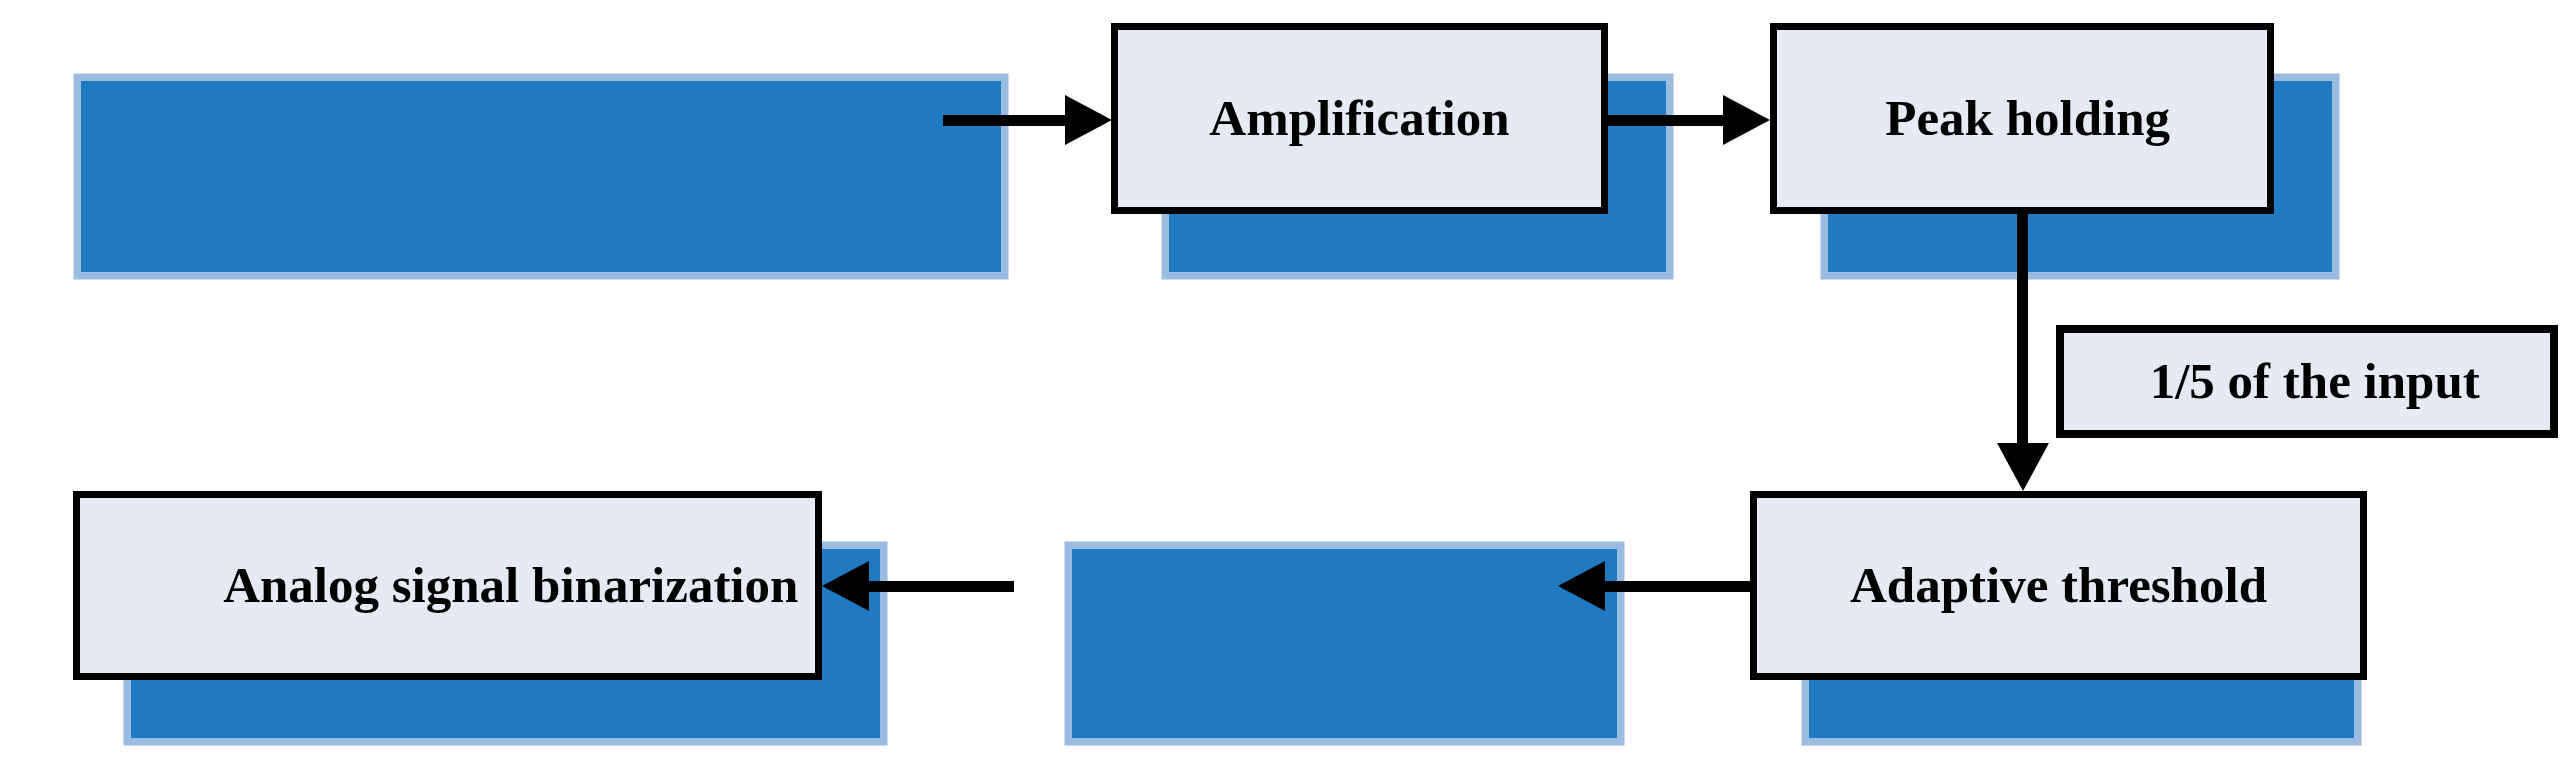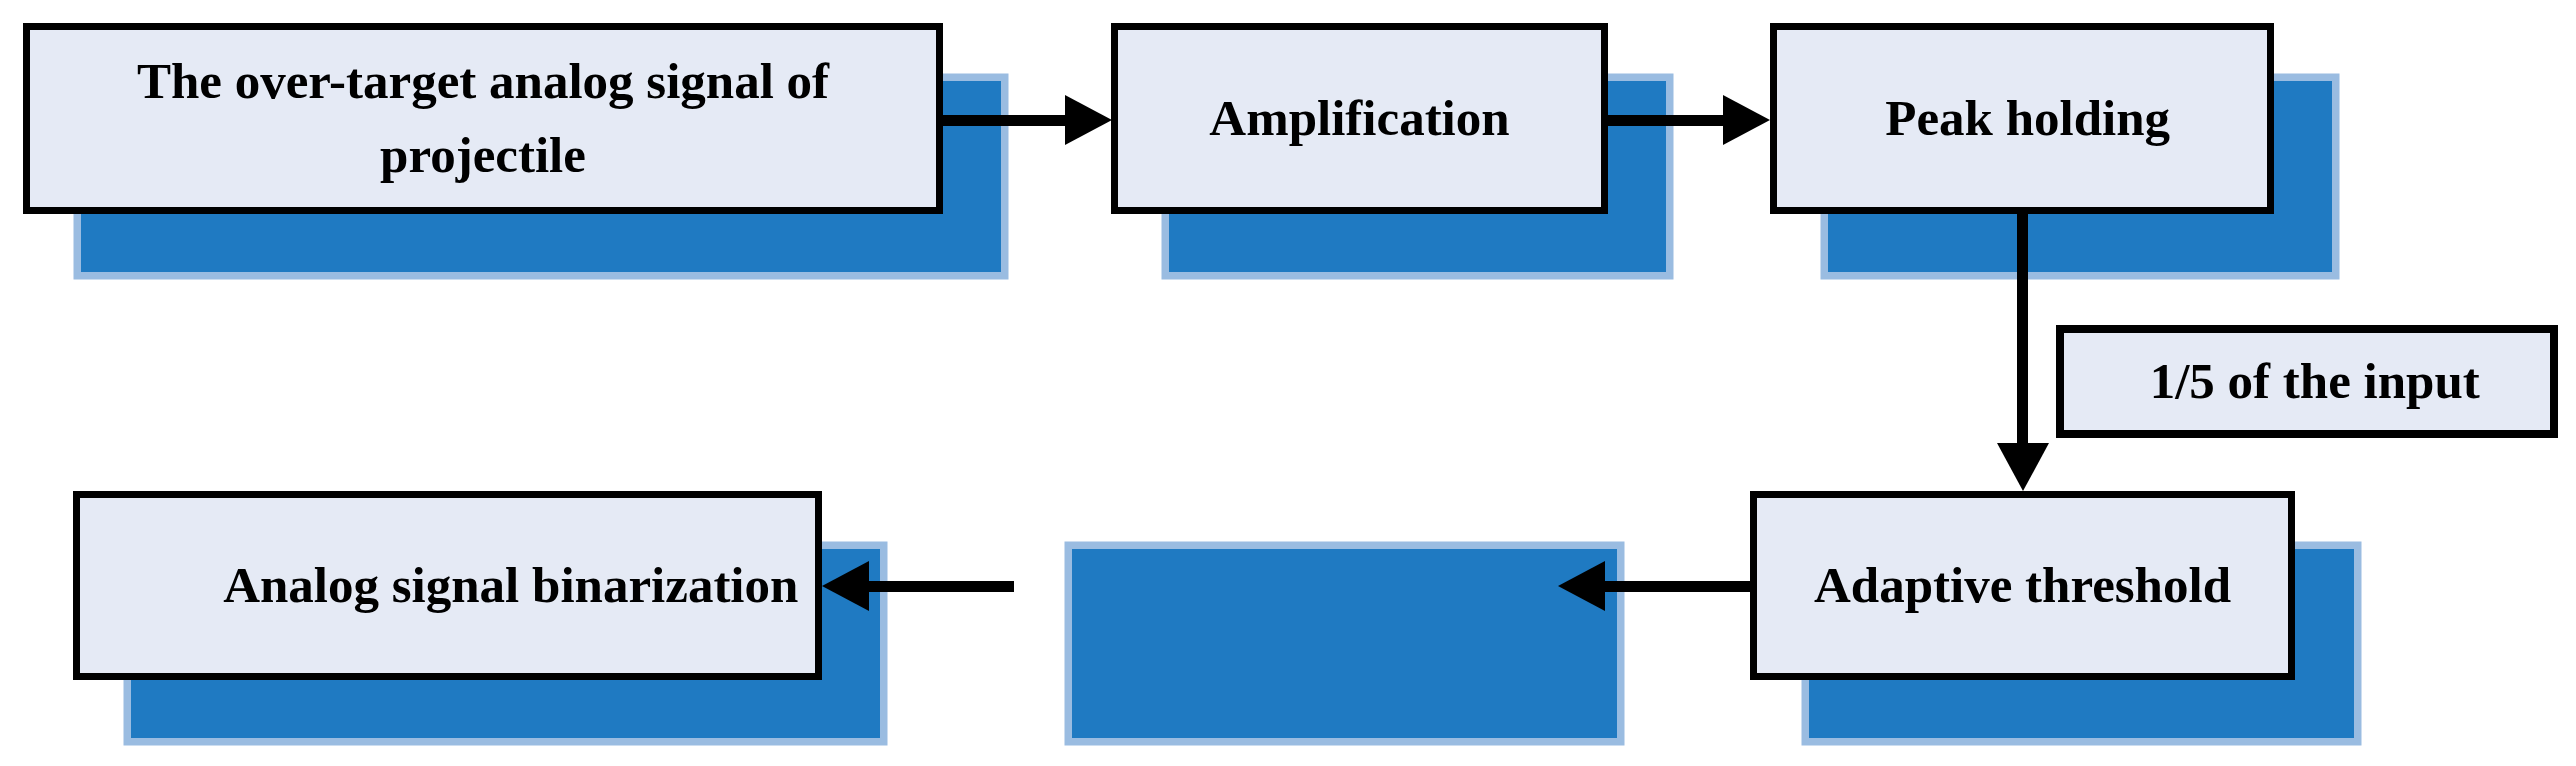--- a/index.html
+++ b/index.html
@@ -76,38 +76,35 @@
 
 <div class="canvas">
 
   <div class="shadow" style="left:81px;  top:81px;  width:920px; height:191px;"></div>
   <div class="shadow" style="left:1169px; top:81px;  width:497px;  height:191px;"></div>
   <div class="shadow" style="left:1828px; top:81px;  width:504px;  height:191px;"></div>
   <div class="shadow" style="left:131px;  top:549px; width:749px;  height:189px;"></div>
   <div class="shadow" style="left:1072px; top:549px; width:545px;  height:189px;"></div>
   <div class="shadow" style="left:1809px; top:549px; width:545px;  height:189px;"></div>
 
-  <div class="box" style="left:23px; top:23px; width:920px; height:191px;">
-    <span>The over-target analog signal of projectile</span>
-  </div>
   <div class="box" style="left:1111px; top:23px; width:497px; height:191px;">
     <span>Amplification</span>
   </div>
   <div class="box" style="left:1770px; top:23px; width:504px; height:191px;padding-left:28px;">
     <span>Peak holding</span>
   </div>
 
   <div class="box note-box" style="left:2056px; top:325px; width:502px; height:113px;padding-left:32px;">
     <span>1/5 of the input</span>
   </div>
 
   <div class="box" style="left:73px; top:491px; width:749px; height:189px;justify-content:flex-end;">
     <span>Analog signal binarization</span>
   </div>
-  <div class="box" style="left:1750px; top:491px; width:545px; height:189px;">
+  <div class="box" style="left:1750px; top:491px; width:617px; height:189px;">
     <span>Adaptive threshold</span>
   </div>
 
   <div>
     <div class="shaft" style="left:943px; top:115px; width:123px; height:10.8px;"></div>
     <div class="head right" style="left:1065px; top:95px;"></div>
   </div>
 
   <div>
     <div class="shaft" style="left:1608px; top:115px; width:116px; height:10.8px;"></div>

